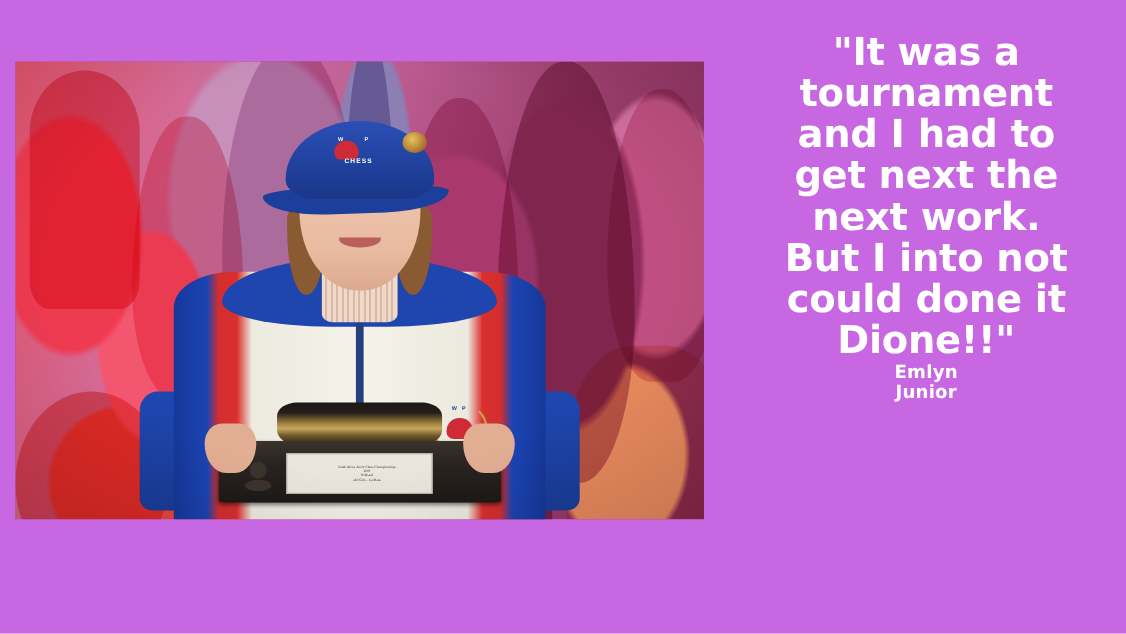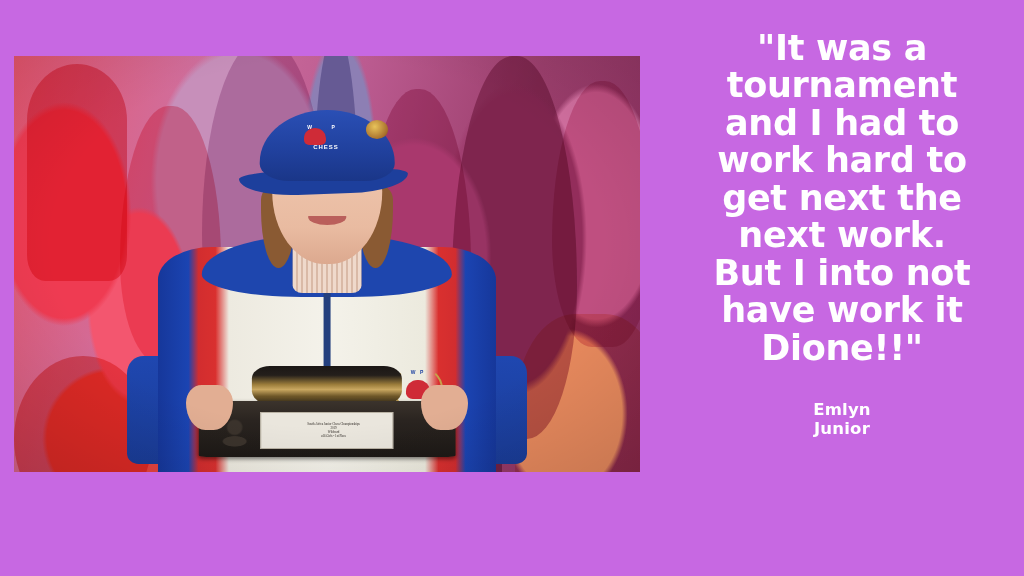--- a/index.html
+++ b/index.html
@@ -295,21 +295,20 @@
     color: #ffffff;
     font-family: "DejaVu Sans", sans-serif;
     font-weight: bold;
     font-size: 35px;
     line-height: 1.07;
     text-align: center;
     width: 310px;
     letter-spacing: -0.3px;
   }
   .attribution {
-    margin-top: 34px;
     color: #ffffff;
     font-family: "DejaVu Sans", sans-serif;
     font-weight: bold;
     font-size: 16.5px;
     line-height: 1.15;
     text-align: center;
     letter-spacing: .2px;
   }
 </style>
 </head>
@@ -382,25 +381,24 @@
     </div>
 
     <div class="photo-vignette"></div>
   </div>
 
   <div class="quote-panel">
     <div class="quote-text">
         <div>"It was a</div>
         <div>tournament</div>
         <div>and I had to</div>
-        <div>work hard to</div>
         <div>get next the</div>
         <div>next work.</div>
         <div>But I into not</div>
-        <div>have work it</div>
+        <div>could done it</div>
         <div>Dione!!"</div>
       </div>
     <div class="attribution">
       <div>Emlyn</div>
       <div>Junior</div>
     </div>
   </div>
 
 </div>
 

